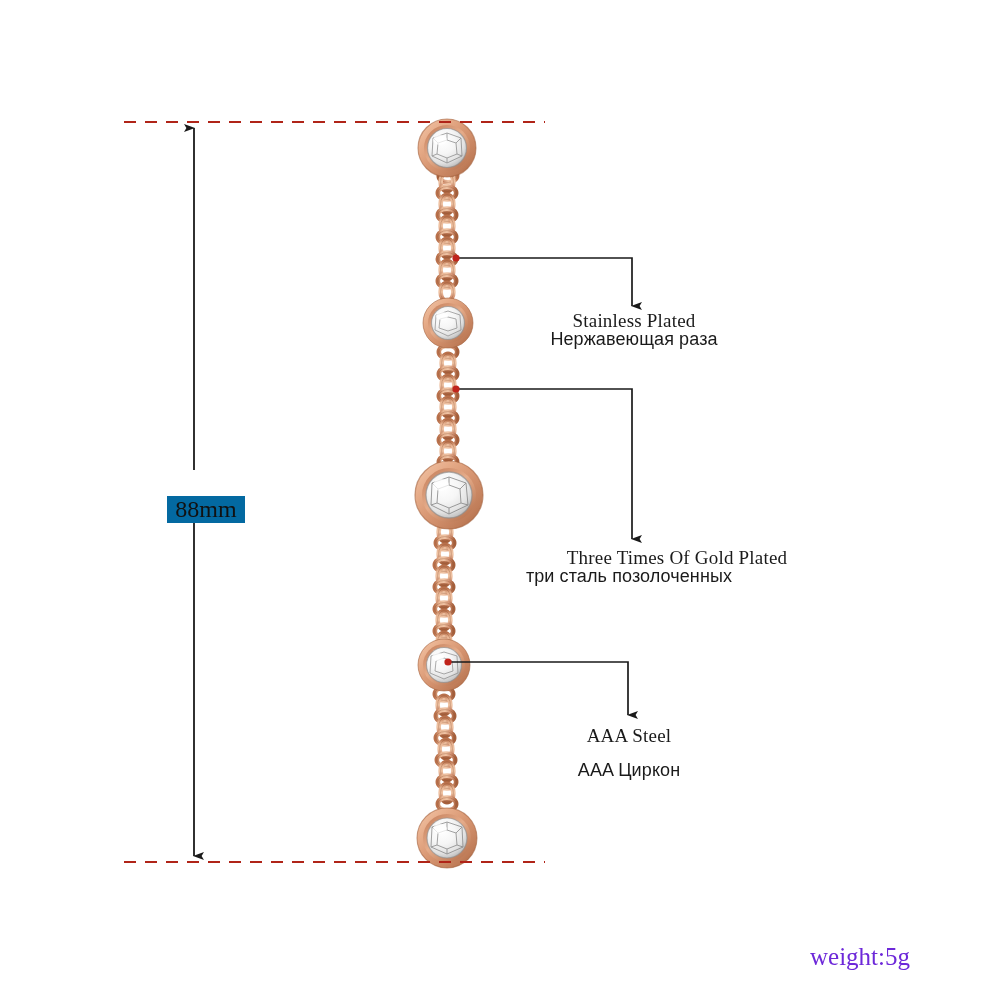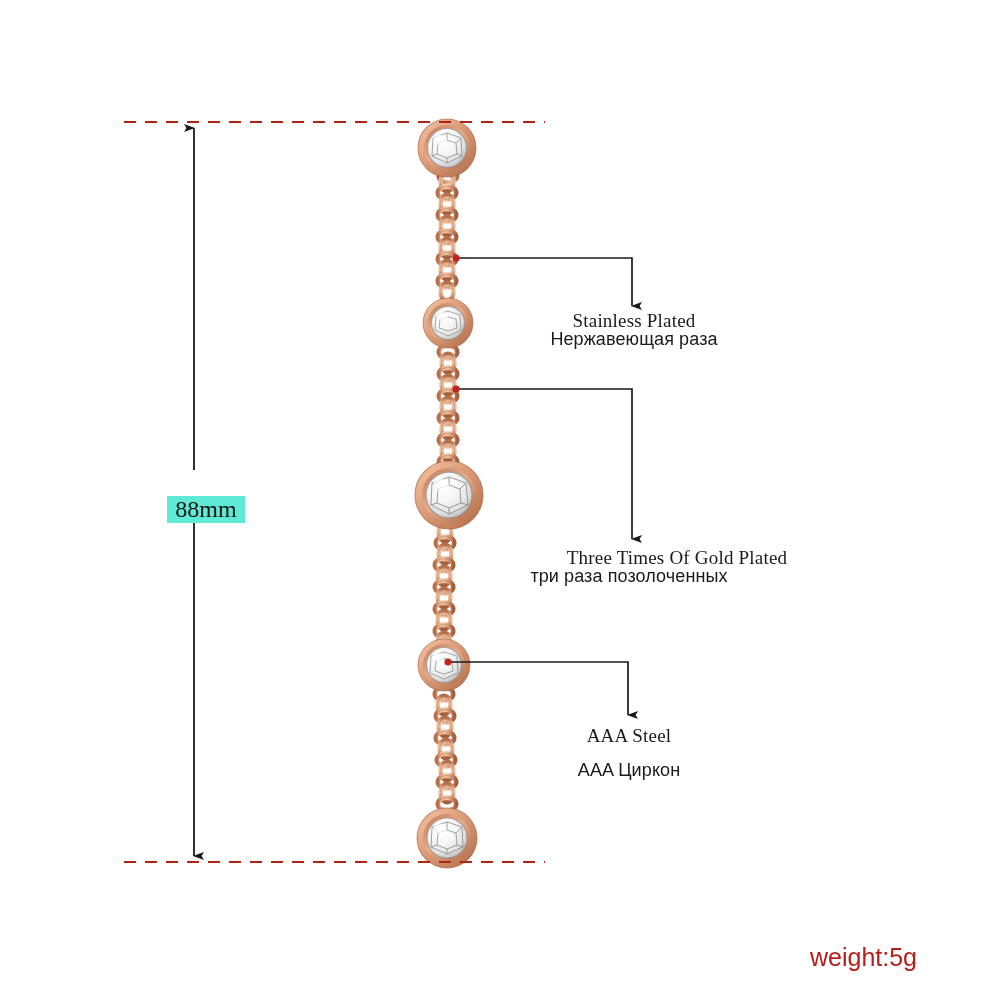--- a/index.html
+++ b/index.html
@@ -40,23 +40,23 @@
     font-family: "Liberation Sans", sans-serif;
     font-size: 18px;
     letter-spacing: 0.1px;
   }
   .dim-text {
     font-family: "Liberation Serif", serif;
     font-size: 24px;
     color: #111111;
   }
   .weight-text {
-    font-family: Liberation Sans, sans-serif;
+    font-family: Liberation Serif, serif;
     font-size: 25px;
-    color: #b91c1c;
+    color: #6d28d9;
   }
   .center-x { transform: translateX(-50%); }
 </style>
 </head>
 <body>
 
 <div id="stage">
 
   <svg class="layer" viewBox="0 0 1000 1000">
     <defs>
@@ -253,27 +253,27 @@
       <circle cx="456" cy="389" r="3.6" fill="#c0241c"></circle>
     </g>
 
     <g>
       <path d="M448,662 L628,662 L628,715" fill="none" stroke="#1a1a1a" stroke-width="1.7" marker-end="url(#arwDown)"></path>
       <circle cx="448" cy="662" r="3.6" fill="#c0241c"></circle>
     </g>
   </svg>
 
   <div class="txt dim-text" style="left:194px; top:469px;">
-    <span style="position:relative; left:-50%; display:inline-block; background:#5eead4; padding:0 8px;">88mm</span>
+    <span style="position:relative; left:-50%; display:inline-block; background:#0369a1; padding:0 8px;">88mm</span>
   </div>
 
   <div class="txt lbl-en center-x" style="left:634px; top:310px;">Stainless Plated</div>
   <div class="txt lbl-ru center-x" style="left:634px; top:329px;">Нержавеющая раза</div>
 
   <div class="txt lbl-en center-x" style="left:629px; top:547px;margin-left:48px;">Three Times Of Gold Plated</div>
-  <div class="txt lbl-ru center-x" style="left:629px; top:566px;">три раза позолоченных</div>
+  <div class="txt lbl-ru center-x" style="left:629px; top:566px;">три сталь позолоченных</div>
 
   <div class="txt lbl-en center-x" style="left:629px; top:725px;">AAA Steel</div>
   <div class="txt lbl-ru center-x" style="left:629px; top:760px;">AAA Циркон</div>
 
   <div class="txt weight-text" style="left:810px; top:943px;">weight:5g</div>
 
 </div>
 
 </body></html>

